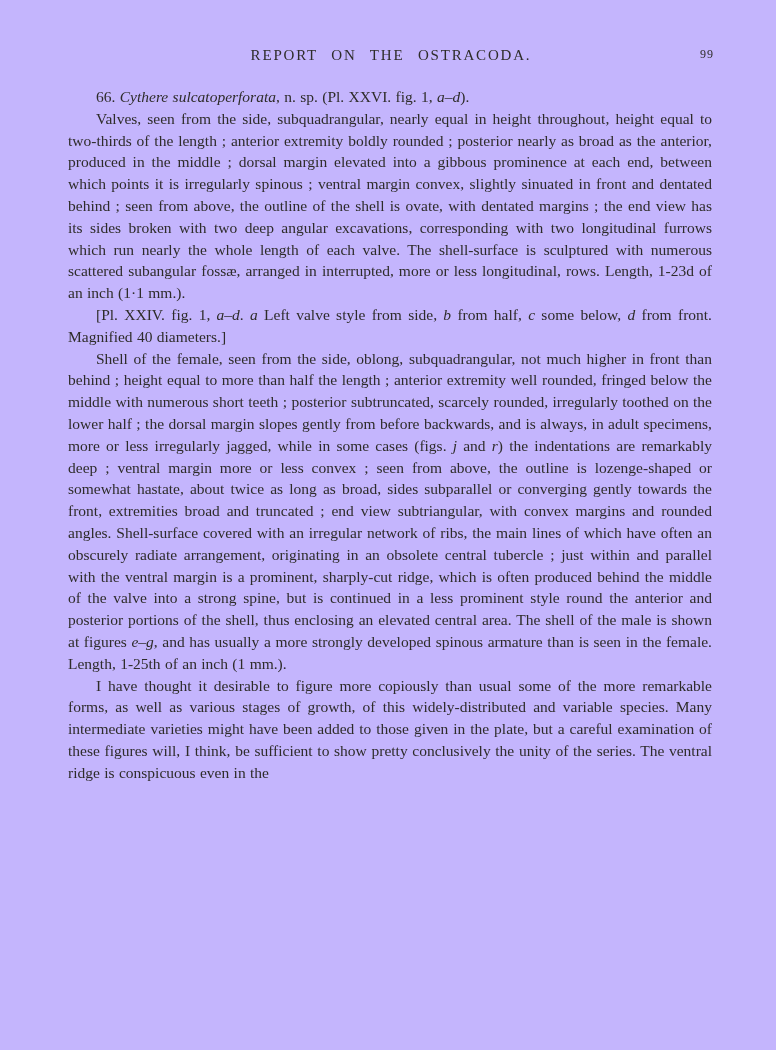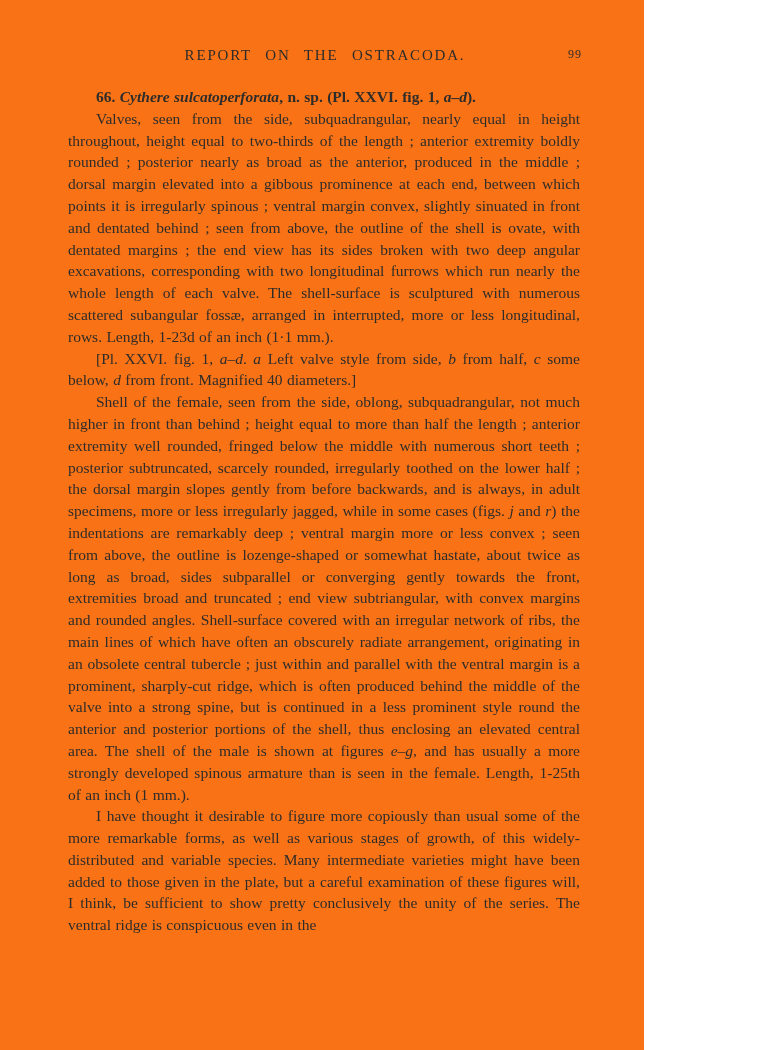--- a/index.html
+++ b/index.html
@@ -2,24 +2,24 @@
 <html><head>
 <meta charset="utf-8">
 <style>
   html, body {
     margin: 0;
     padding: 0;
     background: #ffffff;
   }
   .sheet {
     position: relative;
-    width: 644px;
+    width: 776px;
     height: 1050px;
     box-sizing: border-box;
-    background: #f97316;
+    background: #c4b5fd;
     font-family: "Liberation Serif", "DejaVu Serif", serif;
     color: #2e2c2a;
     overflow: hidden;
     padding-top: 47px;
   }
   .running-head {
     position: relative;
     margin: 0 62px 0 68px;
     height: 22px;
     text-align: center;
@@ -45,35 +45,34 @@
   }
   .text-body p {
     margin: 0;
     text-indent: 28px;
   }
   .text-body p.section-heading {
     margin-top: 17px;
   }
   .text-body p.section-heading.first {
     margin-top: 0;
-    font-weight: bold;
   }
   i { font-style: italic; }
 </style>
 </head>
 <body>
 
 <div class="sheet">
 
   <div class="running-head">
     <span>REPORT ON THE OSTRACODA.</span>
     <span class="page-num">99</span>
   </div>
 
   <div class="text-body">
     <p class="section-heading first"><span>66. </span><i>Cythere sulcatoperforata</i><span>, n. sp. (Pl. XXVI. fig. 1, </span><i>a–d</i><span>).</span></p>
     <p><span>Valves, seen from the side, subquadrangular, nearly equal in height throughout, height equal to two-thirds of the length ; anterior extremity boldly rounded ; posterior nearly as broad as the anterior, produced in the middle ; dorsal margin elevated into a gibbous prominence at each end, between which points it is irregularly spinous ; ventral margin convex, slightly sinuated in front and dentated behind ; seen from above, the outline of the shell is ovate, with dentated margins ; the end view has its sides broken with two deep angular excavations, corresponding with two longitudinal furrows which run nearly the whole length of each valve.  The shell-surface is sculptured with numerous scattered subangular fossæ, arranged in interrupted, more or less longitudinal, rows.  Length, 1-23d of an inch (1·1 mm.).</span></p>
-    <p><span>[Pl. XXVI. fig. 1, </span><i>a–d</i><span>.  </span><i>a</i><span> Left valve style from side, </span><i>b</i><span> from half, </span><i>c</i><span> some below, </span><i>d</i><span> from front.  Magnified 40 diameters.]</span></p>
+    <p><span>[Pl. XXIV. fig. 1, </span><i>a–d</i><span>.  </span><i>a</i><span> Left valve style from side, </span><i>b</i><span> from half, </span><i>c</i><span> some below, </span><i>d</i><span> from front.  Magnified 40 diameters.]</span></p>
     <p><span>Shell of the female, seen from the side, oblong, subquadrangular, not much higher in front than behind ; height equal to more than half the length ; anterior extremity well rounded, fringed below the middle with numerous short teeth ; posterior subtruncated, scarcely rounded, irregularly toothed on the lower half ; the dorsal margin slopes gently from before backwards, and is always, in adult specimens, more or less irregularly jagged, while in some cases (figs. </span><i>j</i><span> and </span><i>r</i><span>) the indentations are remarkably deep ; ventral margin more or less convex ; seen from above, the outline is lozenge-shaped or somewhat hastate, about twice as long as broad, sides subparallel or converging gently towards the front, extremities broad and truncated ; end view subtriangular, with convex margins and rounded angles.  Shell-surface covered with an irregular network of ribs, the main lines of which have often an obscurely radiate arrangement, originating in an obsolete central tubercle ; just within and parallel with the ventral margin is a prominent, sharply-cut ridge, which is often produced behind the middle of the valve into a strong spine, but is continued in a less prominent style round the anterior and posterior portions of the shell, thus enclosing an elevated central area.  The shell of the male is shown at figures </span><i>e–g</i><span>, and has usually a more strongly developed spinous armature than is seen in the female.  Length, 1-25th of an inch (1 mm.).</span></p>
     <p><span>I have thought it desirable to figure more copiously than usual some of the more remarkable forms, as well as various stages of growth, of this widely-distributed and variable species.  Many intermediate varieties might have been added to those given in the plate, but a careful examination of these figures will, I think, be sufficient to show pretty conclusively the unity of the series.  The ventral ridge is conspicuous even in the</span></p>
   </div>
 
 </div>
 
 </body></html>

